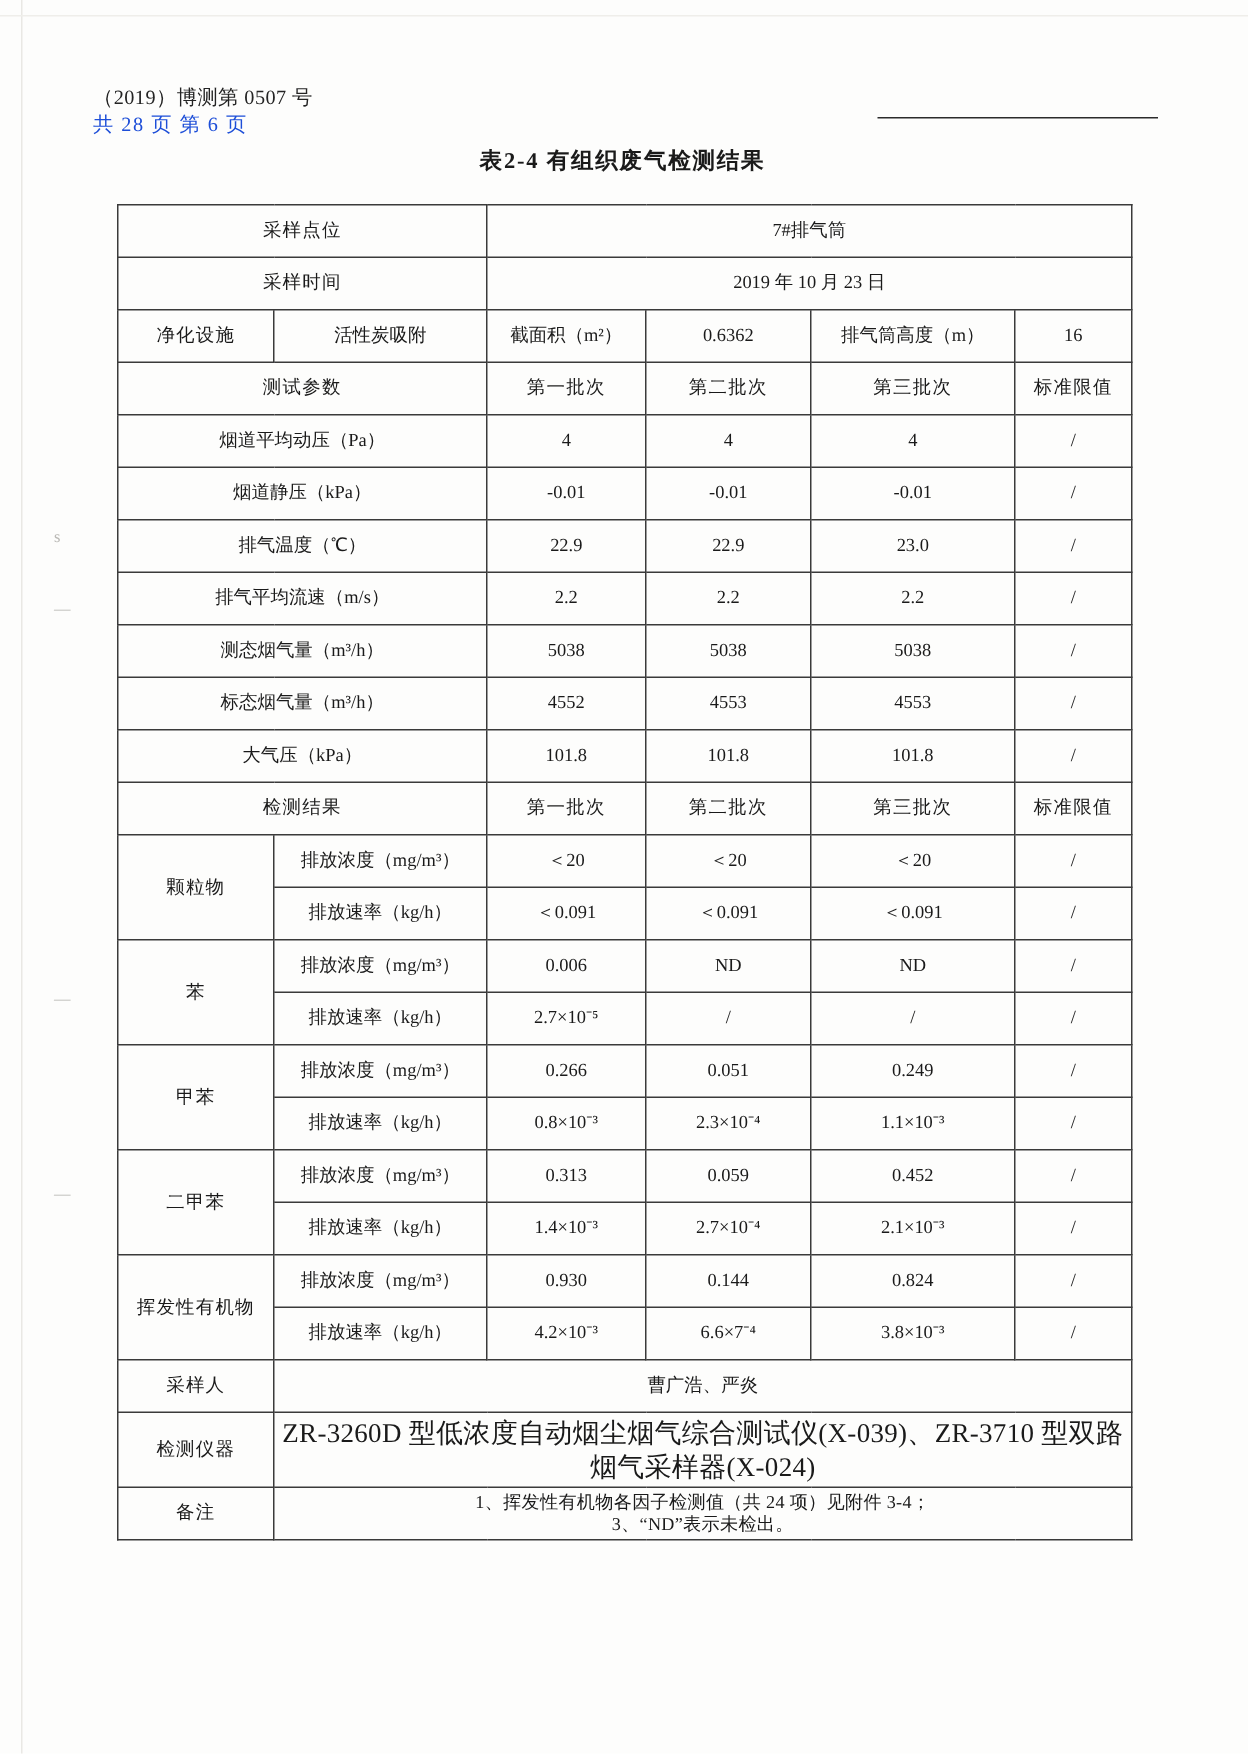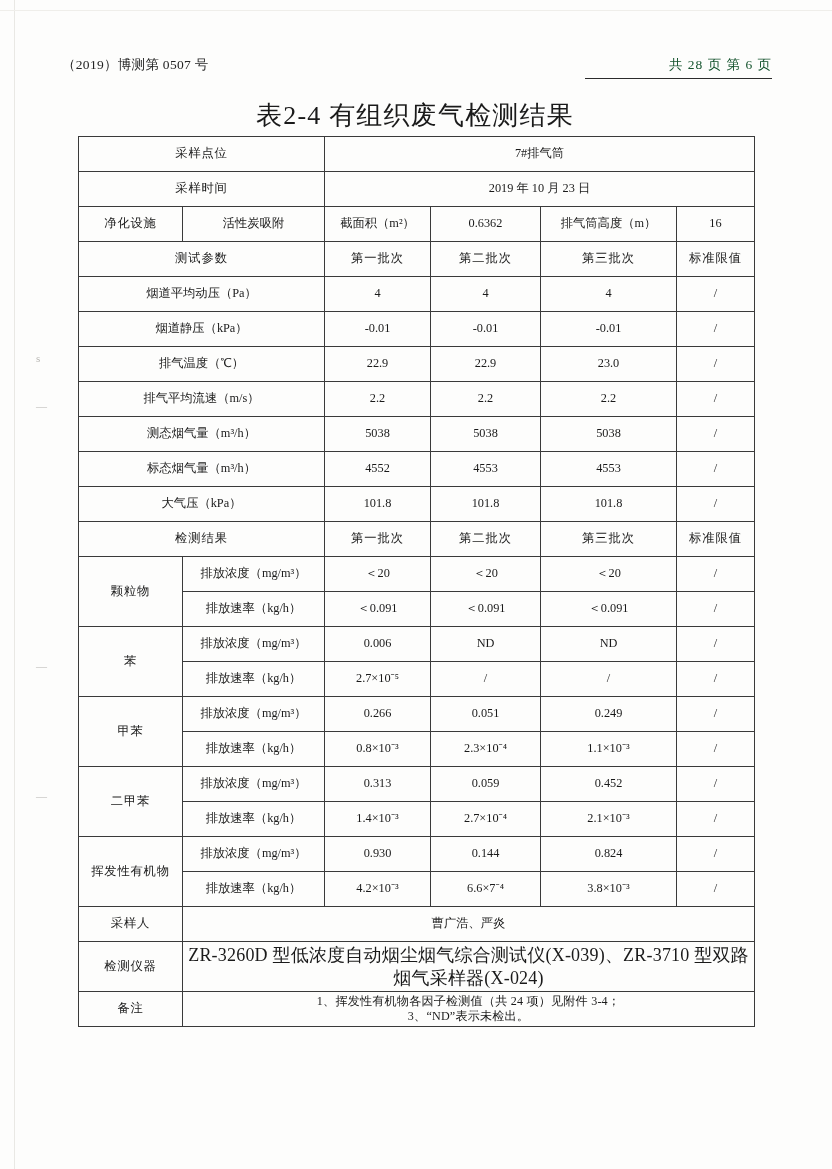--- a/index.html
+++ b/index.html
@@ -20,40 +20,40 @@
   
   .scan-edge-left { position:absolute; left:14px; top:0; width:1px; height:1169px; background:#e9e8e4; }
   .scan-edge-top { position:absolute; left:0; top:10px; width:832px; height:1px; background:#efeeea; }
 
   .header {
     position:absolute;
     left:62px; top:56px;
     width:710px;
     display:flex;
     justify-content:space-between;
-    align-items:flex-end;
     font-size:13.5px;
     letter-spacing:0.3px;
+    flex-direction:column;
   }
   .header .left { color:#242424; }
-  .header .right { color:#14532d; letter-spacing:1px; }
+  .header .right { color:#1d4ed8; letter-spacing:1px; }
   .header-rule {
     position:absolute;
     left:585px; top:78px;
     width:187px; height:1px;
     background:#2b2b2b;
   }
 
   .doc-title {
     position:absolute;
     left:0; top:98px;
     width:830px;
     text-align:center;
-    font-size:26px;
-    font-weight:normal;
+    font-size:15px;
+    font-weight:bold;
     letter-spacing:1.2px;
     font-family:"Liberation Serif", serif;
   }
 
   table.main {
     position:absolute;
     left:78px; top:136px;
     width:676px;
     border-collapse:collapse;
     font-size:12.3px;

